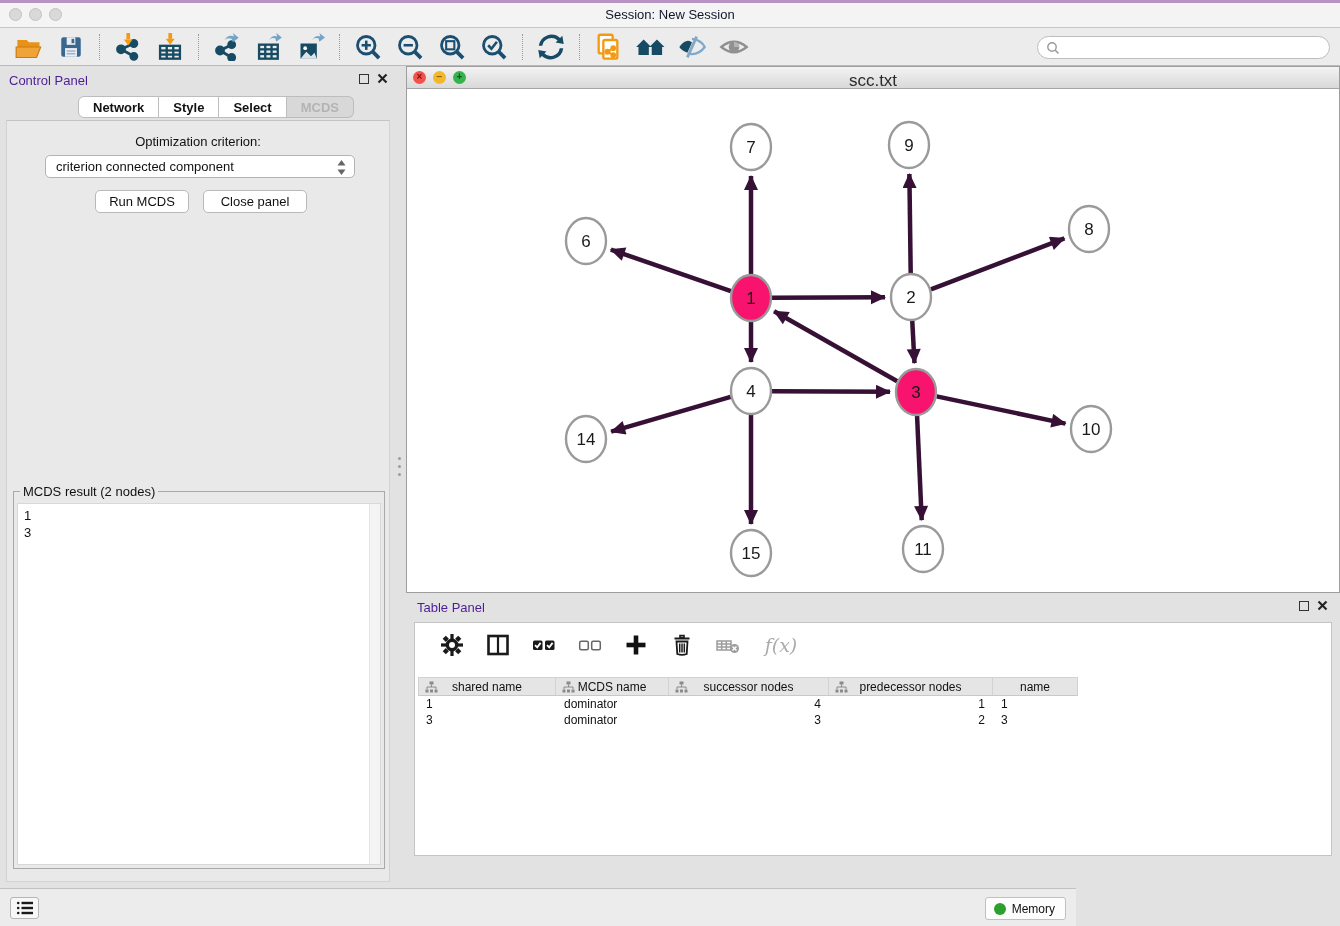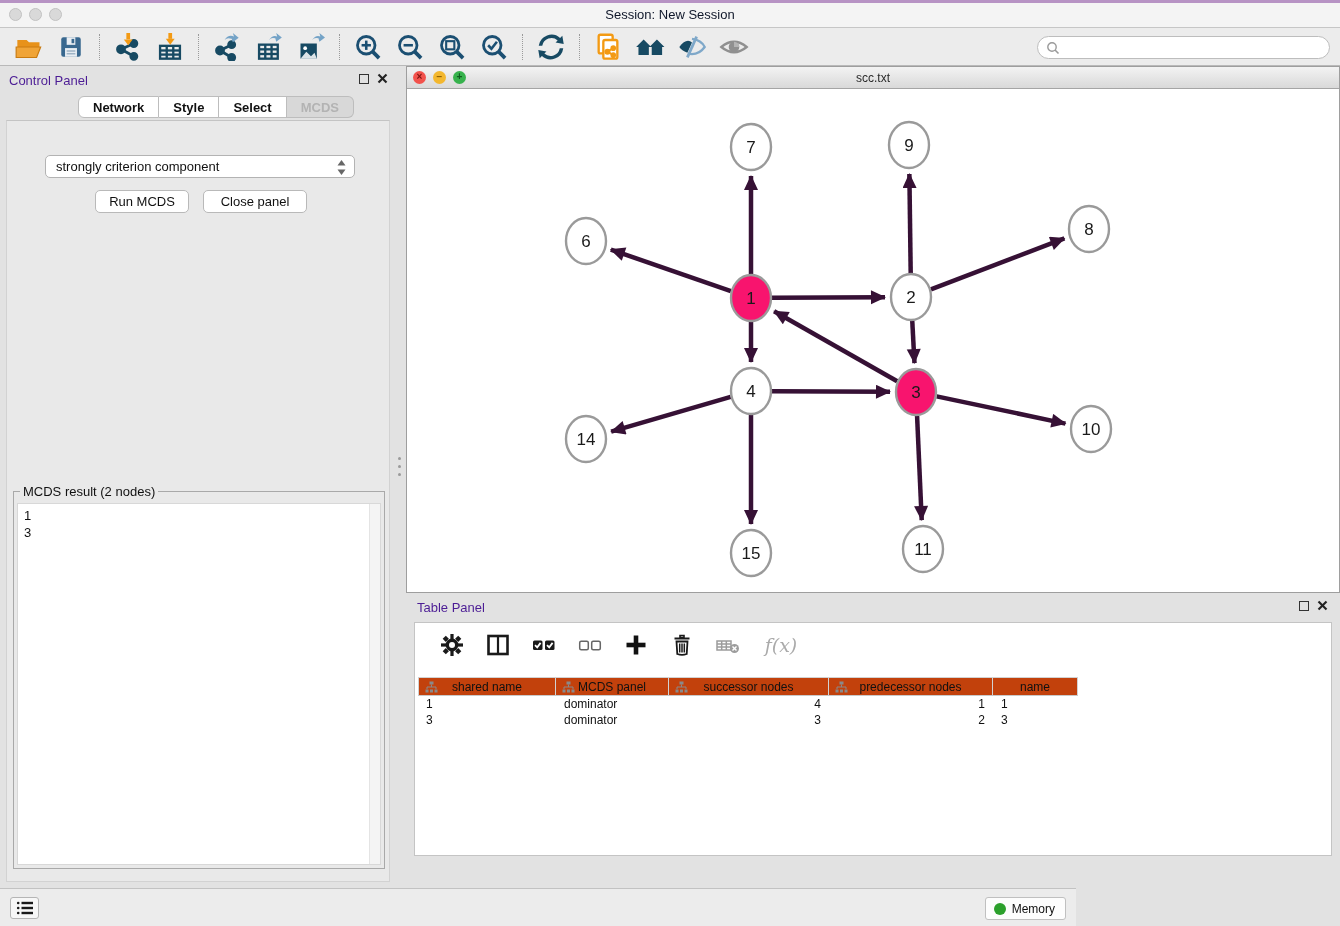--- a/index.html
+++ b/index.html
@@ -50,32 +50,32 @@
 
   
   #v-splitter-dots { position:absolute; left:398px; top:452px; }
   #v-splitter-dots i { display:block; width:3px; height:3px; border-radius:50%; background:#9a9a9a; margin:5px 0; }
   #h-resize-dot { position:absolute; left:857px; top:588px; width:8px; height:7px; background:#d4d4d4; border:1px solid #bcbcbc; }
 
   
   #network-window { position:absolute; left:406px; top:66px; width:934px; height:527px; background:#fff; border:1px solid #9e9e9e; }
   #nw-titlebar { position:absolute; left:0; top:0; right:0; height:22px; background:linear-gradient(#f3f3f3,#d9d9d9); border-bottom:1px solid #a5a5a5; }
   .light { position:absolute; top:4px; width:13px; height:13px; border-radius:50%; font-size:10px; font-weight:bold; text-align:center; line-height:12px; }
-  #nw-titlebar .nw-title { position:absolute; left:0; right:0; top:4px; text-align:center; font-size:12px; color:#2a2a2a; }
+  #nw-titlebar .nw-title { position:absolute; left:0; right:0; top:4px; text-align:center; font-size:17px; color:#2a2a2a; }
   #nw-canvas { position:absolute; left:0; top:22px; right:0; bottom:0; }
 
   
   #table-panel { position:absolute; left:406px; top:593px; width:934px; height:295px; background:#e2e2e2; }
   #tp-inner { position:absolute; left:8px; top:29px; width:918px; height:234px; background:#fff; border:1px solid #c4c4c4; }
   #tp-toolbar { position:absolute; left:0; top:0; right:0; height:44px; display:flex; align-items:center; padding-left:14px; }
   .tpi { width:30px; height:30px; display:inline-flex; align-items:center; justify-content:center; margin:0 8px; flex:0 0 auto; }
   .fx { font-family:"DejaVu Serif", serif; font-style:italic; font-size:19px; color:#aaa; }
 
   #tp-table { position:absolute; left:3px; top:54px; }
-  .thead { display:flex; border-top:1px solid #d2d2d2; border-bottom:1px solid #c9c9c9; background:#c2410c; height:19px; }
+  .thead { display:flex; border-top:1px solid #d2d2d2; border-bottom:1px solid #c9c9c9; background:#e5e5e5; height:19px; }
   .th { display:flex; align-items:center; justify-content:center; gap:6px; font-size:12px; color:#111; border-right:1px solid #d2d2d2; position:relative; }
   .th:first-child { border-left:1px solid #d2d2d2; }
   .th .tree-ic { position:absolute; left:6px; top:3px; }
   .trow { display:flex; height:16px; }
   .td { font-size:12px; color:#111; padding:0 8px; line-height:16px; overflow:hidden; }
 
   #tp-tabs { left:50%; transform:translateX(-50%); top:272px; }
 
   
   #statusbar { position:absolute; left:0; top:888px; width:1076px; height:38px; background:#ececec; border-top:1px solid #c2c2c2; }
@@ -268,22 +268,23 @@
           </svg>
       </span>
     </div>
     <div class="seg-tabs" id="cp-tabs">
       <span class="seg">Network</span>
       <span class="seg">Style</span>
       <span class="seg">Select</span>
       <span class="seg disabled-active">MCDS</span>
     </div>
     <div id="cp-content">
+      <div id="opt-label">Optimization criterion:</div>
       <div id="criterion-select">
-        <span>strongly criterion component</span>
+        <span>criterion connected component</span>
         <span class="stepper">
           <svg width="11" height="17" viewBox="0 0 11 17">
               <path d="M5.5 1 L9.5 6.5 H1.5z" fill="#666"></path>
               <path d="M5.5 16 L1.5 10.5 H9.5z" fill="#666"></path>
             </svg>
         </span>
       </div>
       <div class="cp-btn" id="run-btn">Run MCDS</div>
       <div class="cp-btn" id="closep-btn">Close panel</div>
       <div id="result-group">
@@ -462,21 +463,21 @@
               <span>shared name</span>
             </div>
             <div class="th" style="width: 113px;">
               <svg class="tree-ic" width="13" height="12" viewBox="0 0 13 12">
                 <rect x="4.5" y="0.5" width="4" height="3" fill="#8a8a8a"></rect>
                 <path d="M6.5 3.5 V6 M2 8 V6 H11 V8" stroke="#8a8a8a" fill="none"></path>
                 <rect x="0.5" y="8.5" width="3" height="3" fill="#8a8a8a"></rect>
                 <rect x="5" y="8.5" width="3" height="3" fill="#8a8a8a"></rect>
                 <rect x="9.5" y="8.5" width="3" height="3" fill="#8a8a8a"></rect>
               </svg>
-              <span>MCDS panel</span>
+              <span>MCDS name</span>
             </div>
             <div class="th" style="width: 160px;">
               <svg class="tree-ic" width="13" height="12" viewBox="0 0 13 12">
                 <rect x="4.5" y="0.5" width="4" height="3" fill="#8a8a8a"></rect>
                 <path d="M6.5 3.5 V6 M2 8 V6 H11 V8" stroke="#8a8a8a" fill="none"></path>
                 <rect x="0.5" y="8.5" width="3" height="3" fill="#8a8a8a"></rect>
                 <rect x="5" y="8.5" width="3" height="3" fill="#8a8a8a"></rect>
                 <rect x="9.5" y="8.5" width="3" height="3" fill="#8a8a8a"></rect>
               </svg>
               <span>successor nodes</span>

